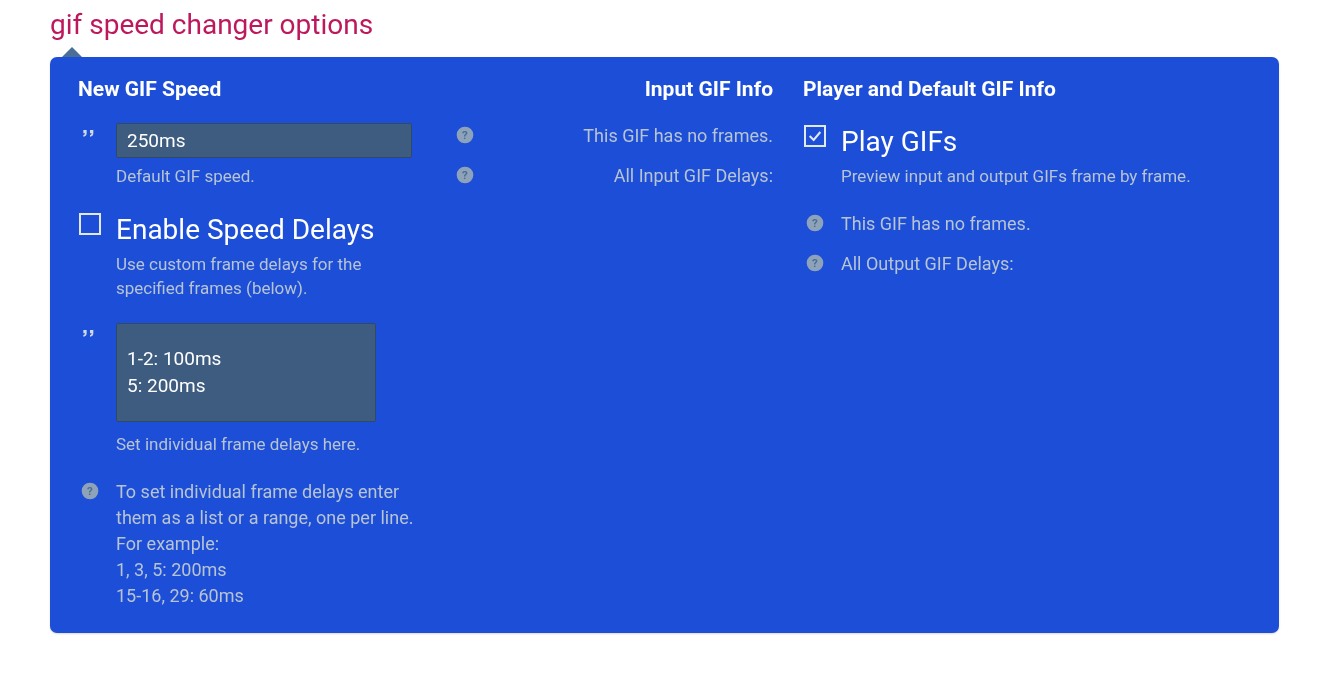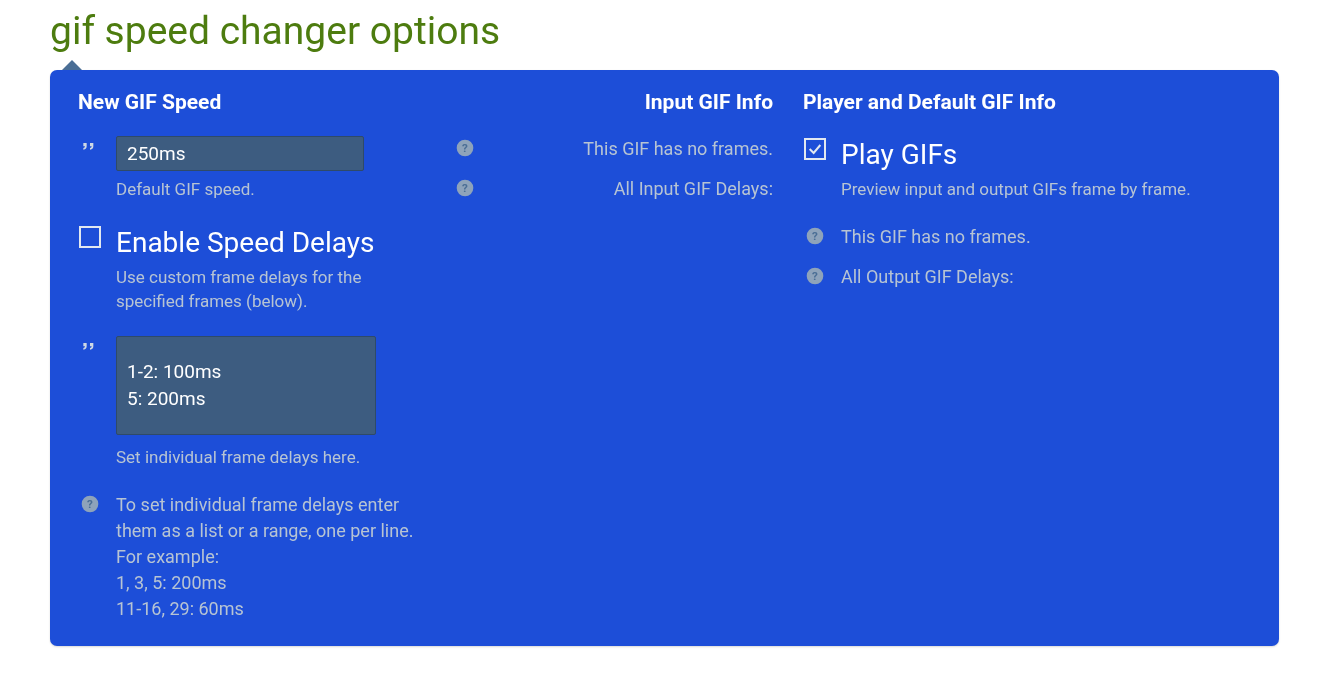--- a/index.html
+++ b/index.html
@@ -7,23 +7,23 @@
     font-family: -apple-system, BlinkMacSystemFont, "Segoe UI", Roboto, "Helvetica Neue", Arial, sans-serif;
     background: #ffffff;
     width: 1317px;
     height: 673px;
     overflow: hidden;
   }
   .wrap {
     padding: 0 38px 0 50px;
   }
   .page-title {
-    font-size: 39px;
+    font-size: 28px;
     font-weight: 400;
-    color: #4d7c0f;
+    color: #be185d;
     padding-top: 8px;
     padding-bottom: 2px;
   }
   .panel {
     position: relative;
     background: #1d4ed8;
     border-radius: 7px;
     margin-top: 14px;
     padding: 20px 28px 24px 28px;
     color: #ffffff;
@@ -77,21 +77,21 @@
     width: 22px; height: 22px;
     border: 2px solid #e2e8f0;
     background: transparent;
     display: inline-flex;
     align-items: center;
     justify-content: center;
     cursor: pointer;
   }
   .checkbox svg { width: 16px; height: 16px; stroke: #e2e8f0; stroke-width: 3; fill: none; }
   .input-text {
-    width: 248px;
+    width: 296px;
     background: #3d5c80;
     border: 1px solid #2f4a68;
     color: #ffffff;
     font-size: 19px;
     padding: 5px 10px;
     font-family: inherit;
     border-radius: 2px;
   }
   .textarea {
     width: 260px;
@@ -181,21 +181,21 @@
             <span class="help-icon">
               <svg viewBox="0 0 24 24">
                   <circle cx="12" cy="12" r="10" fill="#8ea3ba"></circle>
                   <text x="12" y="17" text-anchor="middle" font-size="14" font-weight="bold" fill="#4a6e95">?</text>
                 </svg>
             </span>
           </div>
           <div class="body">
             <div class="info-text multi-line">To set individual frame delays enter them as a list or a range, one per line. For example:
 1, 3, 5: 200ms
-11-16, 29: 60ms</div>
+15-16, 29: 60ms</div>
           </div>
         </div>
       </div>
 
       <div class="col2">
         <div class="col-head">Input GIF Info</div>
 
         <div class="row info-tight">
           <div class="lead">
             <span class="help-icon">

